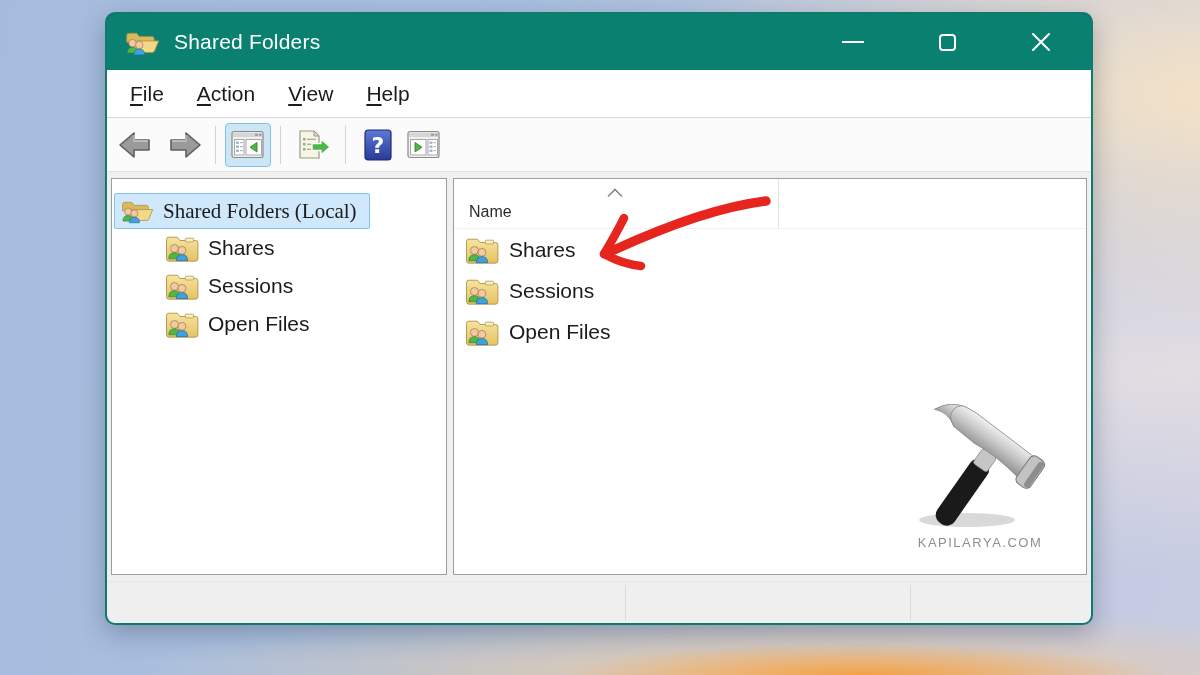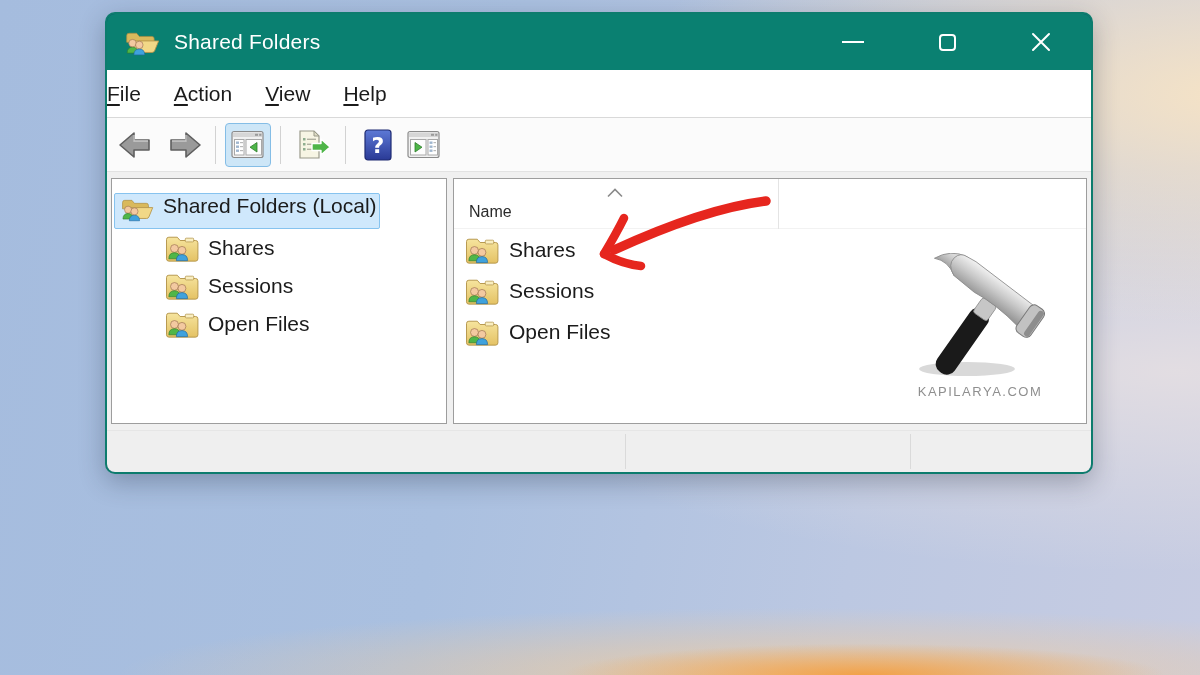--- a/index.html
+++ b/index.html
@@ -11,58 +11,58 @@
     background:
       radial-gradient(ellipse 430px 45px at 72% 100%, rgba(243,157,62,0.9), rgba(243,157,62,0) 70%),
       radial-gradient(ellipse 900px 90px at 66% 100%, rgba(248,205,150,0.75), rgba(248,205,150,0) 75%),
       radial-gradient(ellipse 850px 320px at 103% 14%, rgba(248,228,196,0.95), rgba(248,228,196,0) 72%),
       radial-gradient(ellipse 950px 280px at 98% 55%, rgba(236,227,226,0.75), rgba(236,227,226,0) 72%),
       linear-gradient(100deg,#a5bcde 0%,#aac0e0 40%,#bcc8e2 72%,#c7cce2 100%);
   }
 
   
   .window {
-    position:absolute; left:105px; top:12px; width:988px; height:462px;
+    position:absolute; left:105px; top:12px; width:988px; height:613px;
     border:2px solid #0d7c6d; border-radius:10px; overflow:hidden;
     display:flex; flex-direction:column; background:#0c4a6e;
     box-shadow:0 8px 26px rgba(25,35,55,.30);
   }
 
   
   .titlebar { flex:0 0 56px; background:#0a8071; display:flex; align-items:center; padding-left:17px; }
   .titlebar .app-icon { width:36px; height:30px; flex:0 0 auto; }
   .title-text { color:#fff; font-size:21px; margin-left:14px; letter-spacing:.2px; }
   .controls { margin-left:auto; margin-right:18px; display:flex; gap:30px; }
   .ctrl { width:64px; height:56px; display:flex; align-items:center; justify-content:center; }
   .glyph-min { width:22px; height:2px; background:#fff; }
   .glyph-max { width:17px; height:17px; border:2px solid #fff; border-radius:4px; }
 
   
-  .menubar { flex:0 0 48px; background:#fff; border-bottom:1px solid #d9d9d9; display:flex; align-items:center; font-size:21px; }
+  .menubar { flex:0 0 48px; background:#fff; border-bottom:1px solid #d9d9d9; display:flex; align-items:center; padding-left:23px; font-size:21px; }
   .menu-item { margin-right:33px; cursor:default; }
   .mn { text-decoration:underline; text-underline-offset:3px; }
 
   
   .toolbar { flex:0 0 54px; background:#fbfbfb; border-bottom:1px solid #e2e2e2; display:flex; align-items:center; padding-left:7px; }
   .tb-btn { width:46px; height:44px; display:flex; align-items:center; justify-content:center; border:1px solid transparent; border-radius:4px; }
   .tb-btn.active { background:#cde6f7; border-color:#84bde6; }
   .tb-sep { width:1px; height:38px; background:#d2d2d2; margin:0 9px; }
 
   
   .content { flex:1 1 auto; position:relative; background:#f0f0f0; }
   .pane { position:absolute; top:6px; bottom:6px; background:#fff; border:1px solid #9d9d9d; }
   .pane-tree { left:4px; width:336px; }
   .pane-list { left:346px; right:4px; }
 
   
   .tree { padding-top:14px; font-size:21px; }
   .tree-root-row { display:flex; }
   .tree-root {
-    display:inline-flex; align-items:flex-start; margin-left:2px; height:36px;
-    padding:0 2px 0 5px; background:#cfe8fc; border:1px solid #86c3ef; border-radius:2px;
+    display:inline-flex; align-items:center; margin-left:2px; height:36px;
+    padding:0 12px 0 5px; background:#cfe8fc; border:1px solid #86c3ef; border-radius:2px;font-family:Liberation Serif, serif;
   }
   .tree-root .lbl { margin-left:8px; }
   .tree-child { display:flex; align-items:center; height:38px; padding-left:52px; }
   .tree-child .lbl { margin-left:9px; }
   .icon-folder { width:35px; height:30px; flex:0 0 auto; }
 
   
   .list-header { position:relative; height:50px; border-bottom:1px solid #f2f2f2; font-size:16px; color:#2b2b2b; }
   .hdr-label { position:absolute; left:15px; top:24px; }
   .sort-chevron { position:absolute; left:152px; top:9px; }

